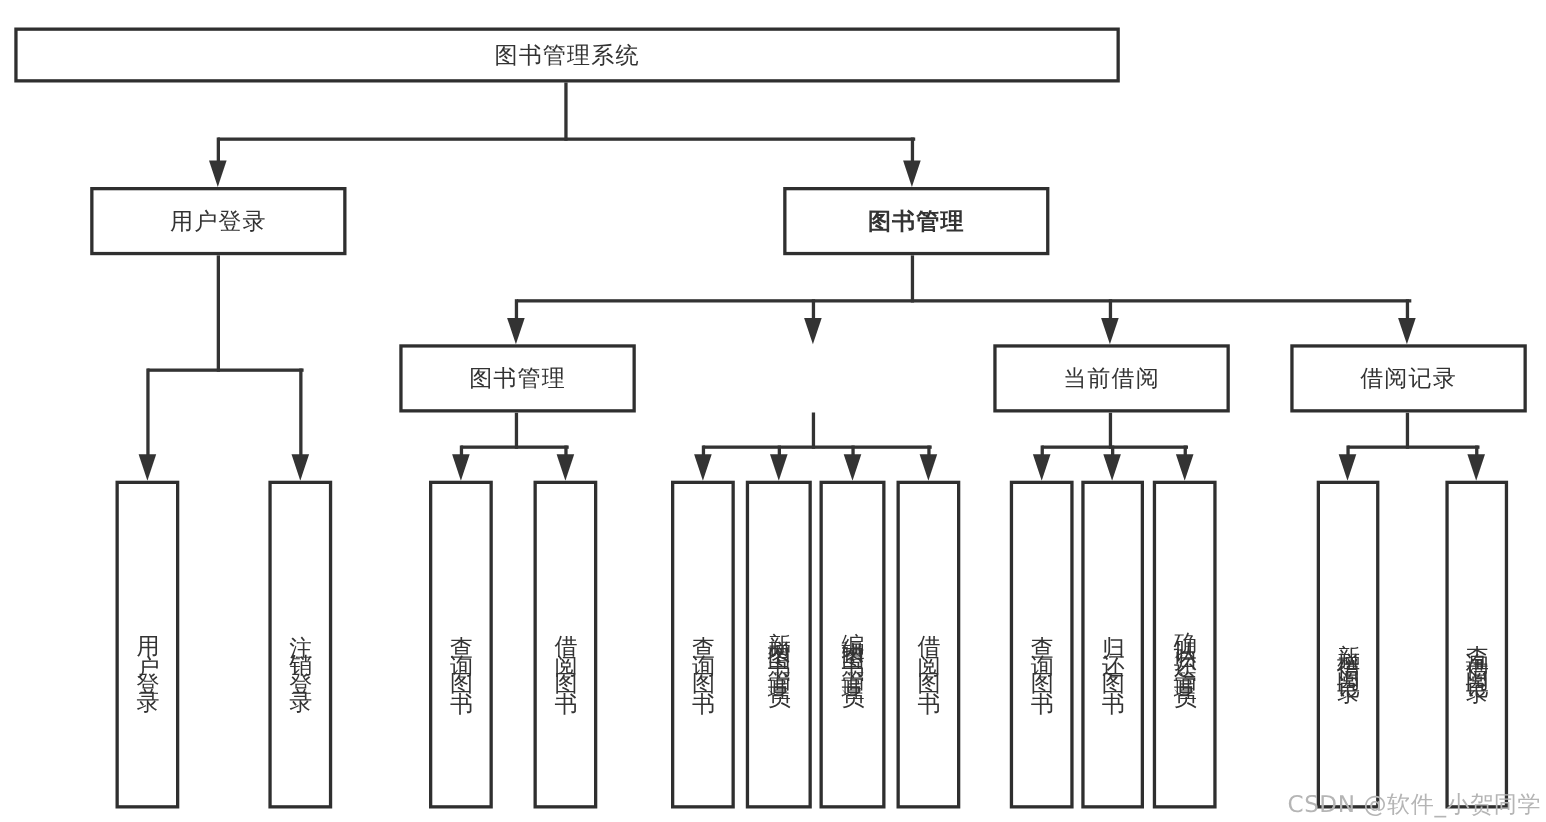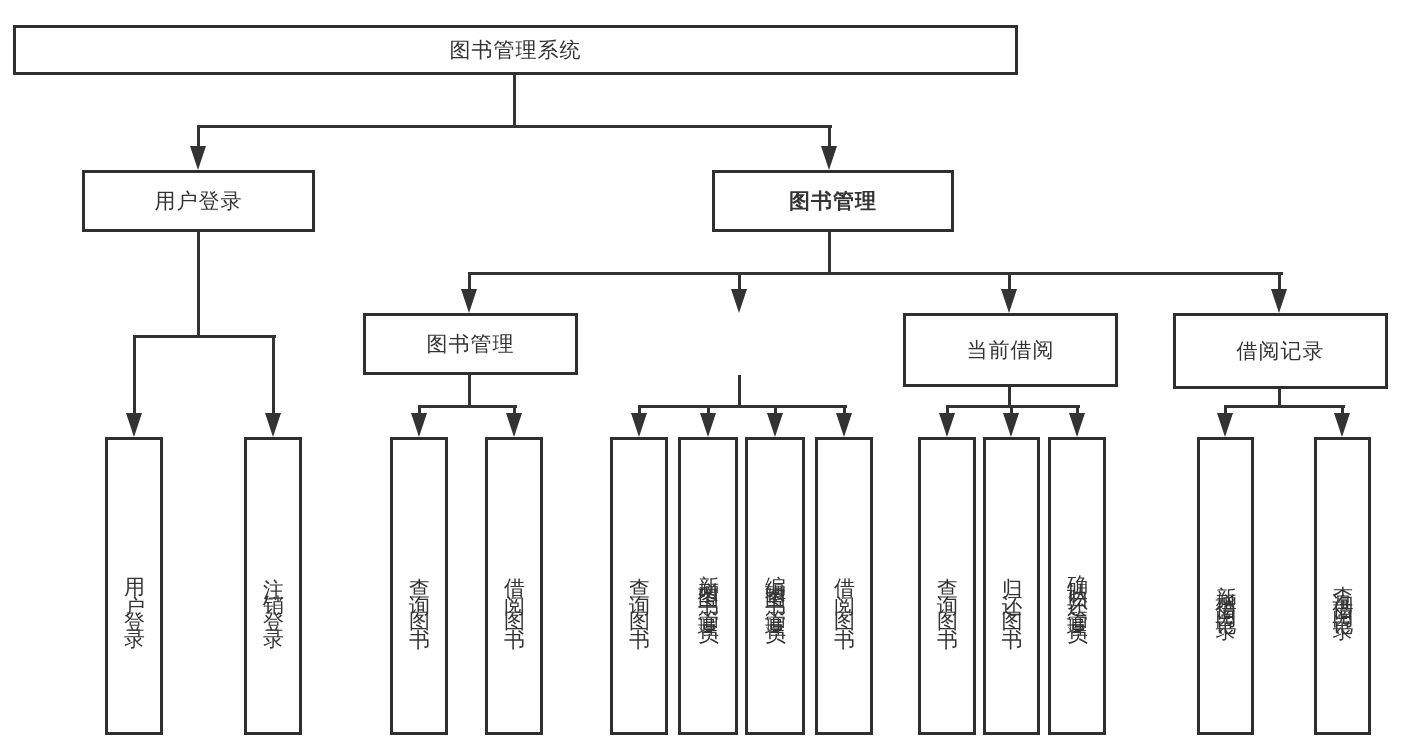--- a/index.html
+++ b/index.html
@@ -101,24 +101,24 @@
   <div class="node hbox" style="left:82px;top:170px;width:233px;height:62px;">
     <span>用户登录</span>
   </div>
   <div class="node hbox" style="left:712px;top:170px;width:242px;height:62px;font-weight:bold;">
     <span>图书管理</span>
   </div>
 
   <div class="node hbox" style="left:363px;top:313px;width:215px;height:62px;">
     <span>图书管理</span>
   </div>
-  <div class="node hbox" style="left:903px;top:313px;width:215px;height:74px;">
+  <div class="node hbox" style="left:903px;top:313px;width:215px;height:62px;">
     <span>当前借阅</span>
   </div>
-  <div class="node hbox" style="left:1173px;top:313px;width:215px;height:76px;">
+  <div class="node hbox" style="left:1173px;top:313px;width:215px;height:62px;">
     <span>借阅记录</span>
   </div>
 
   <div class="node vbox" style="left:105px;top:437px;width:58px;height:298px;">
     <span class="vlabel">用户登录</span>
   </div>
   <div class="node vbox" style="left:244px;top:437px;width:58px;height:298px;">
     <span class="vlabel">注销登录</span>
   </div>
 
@@ -152,14 +152,15 @@
     <span class="vlabel tight">确认归还（管理员）</span>
   </div>
 
   <div class="node vbox" style="left:1197px;top:437px;width:57px;height:298px;">
     <span class="vlabel tight">新增借阅记录</span>
   </div>
   <div class="node vbox" style="left:1314px;top:437px;width:57px;height:298px;">
     <span class="vlabel tight">查询借阅记录</span>
   </div>
 
+  <div class="watermark">CSDN @软件_小贺同学</div>
 
 </div>
 
 </body></html>

